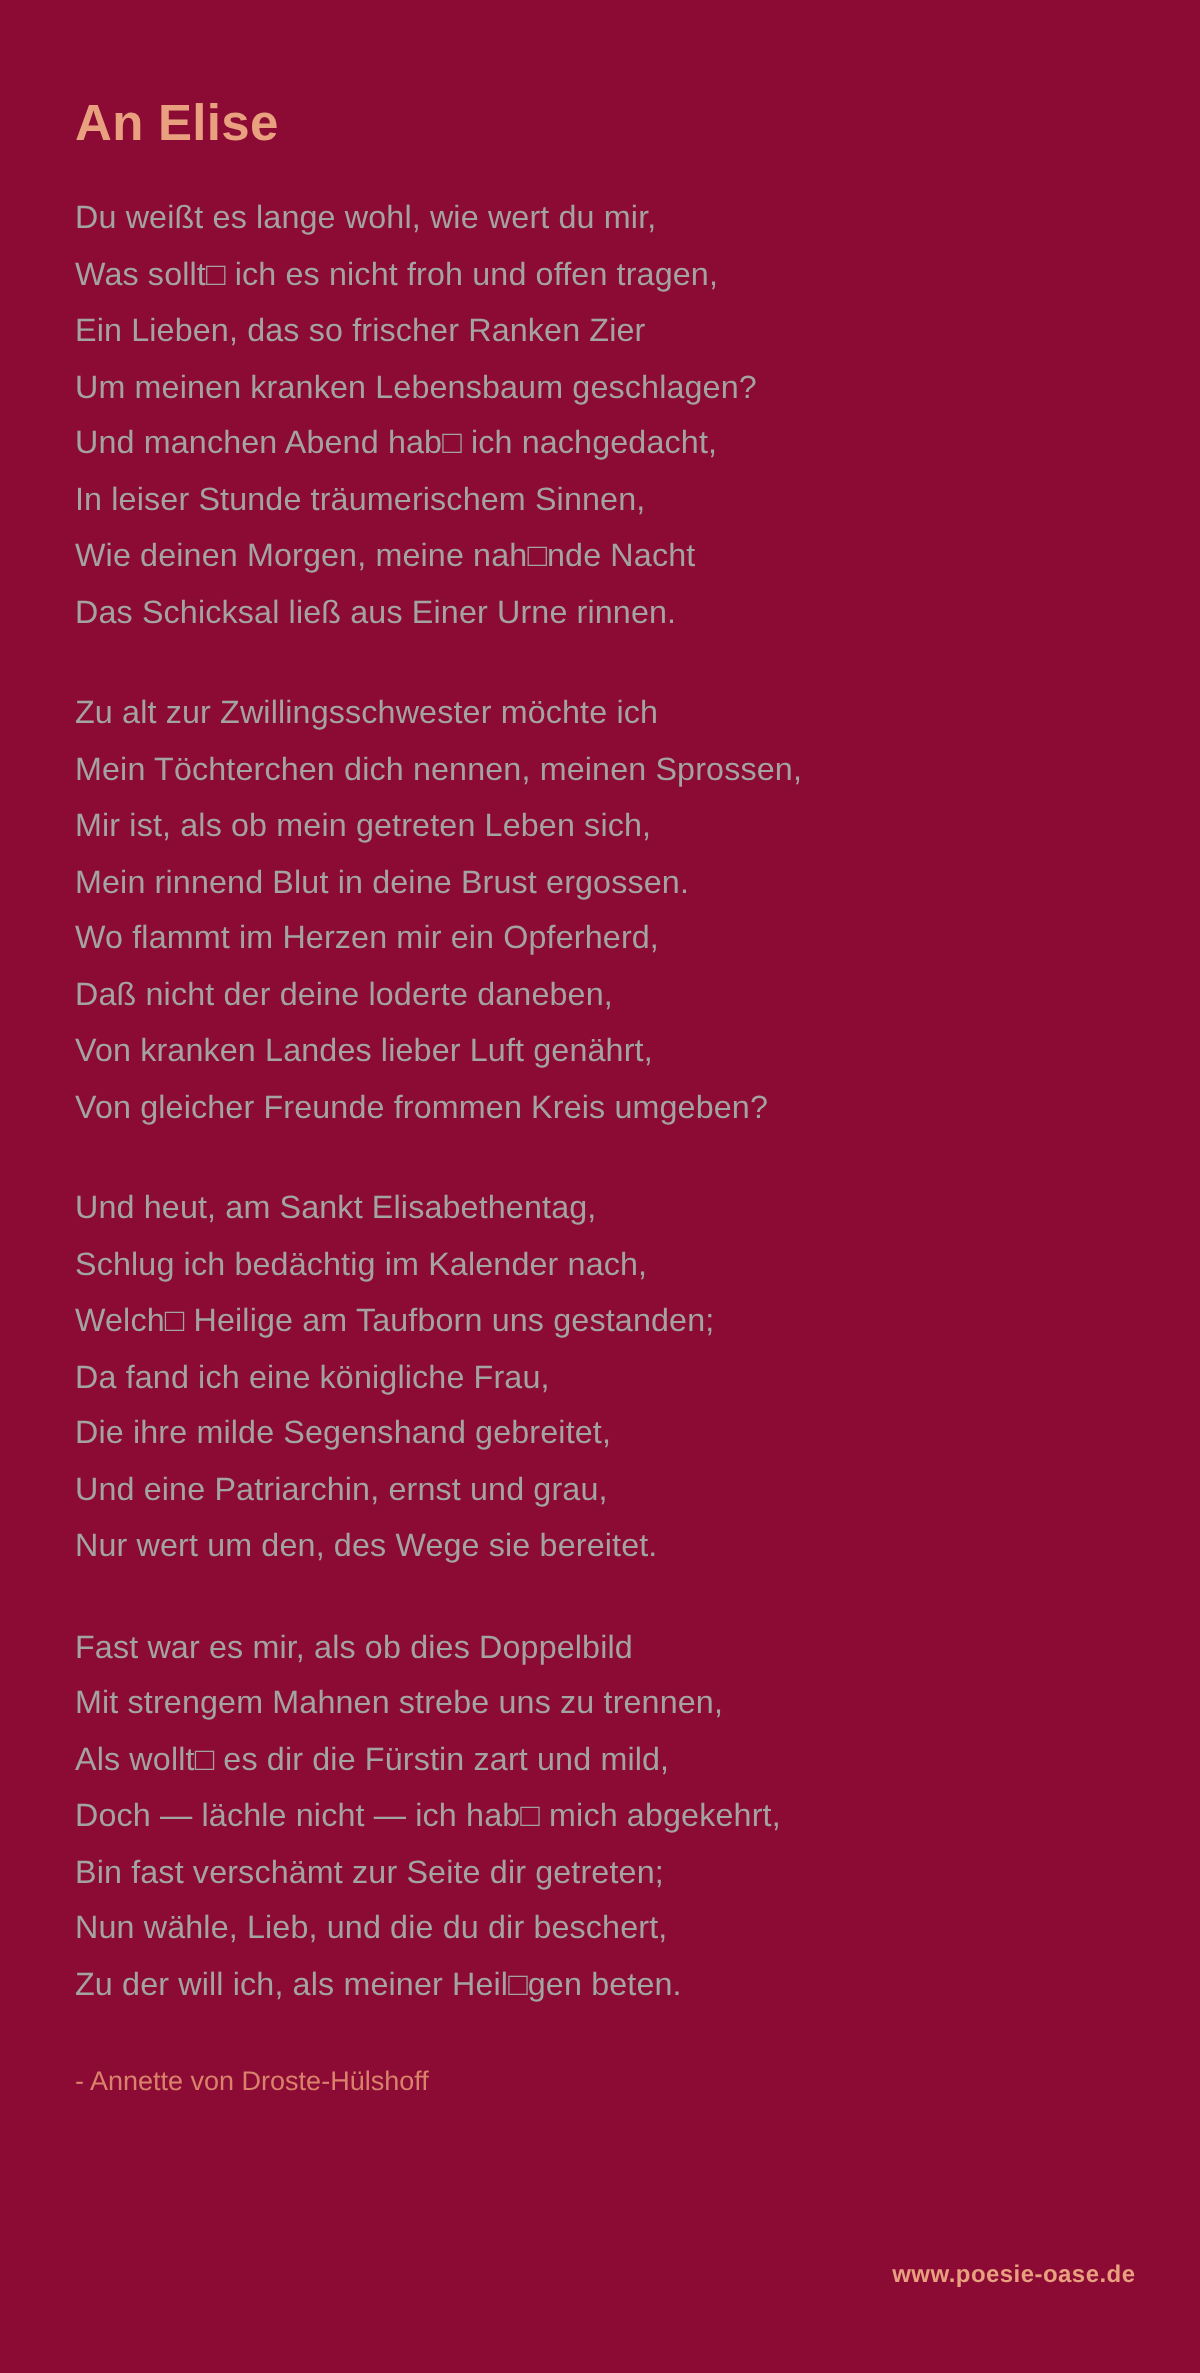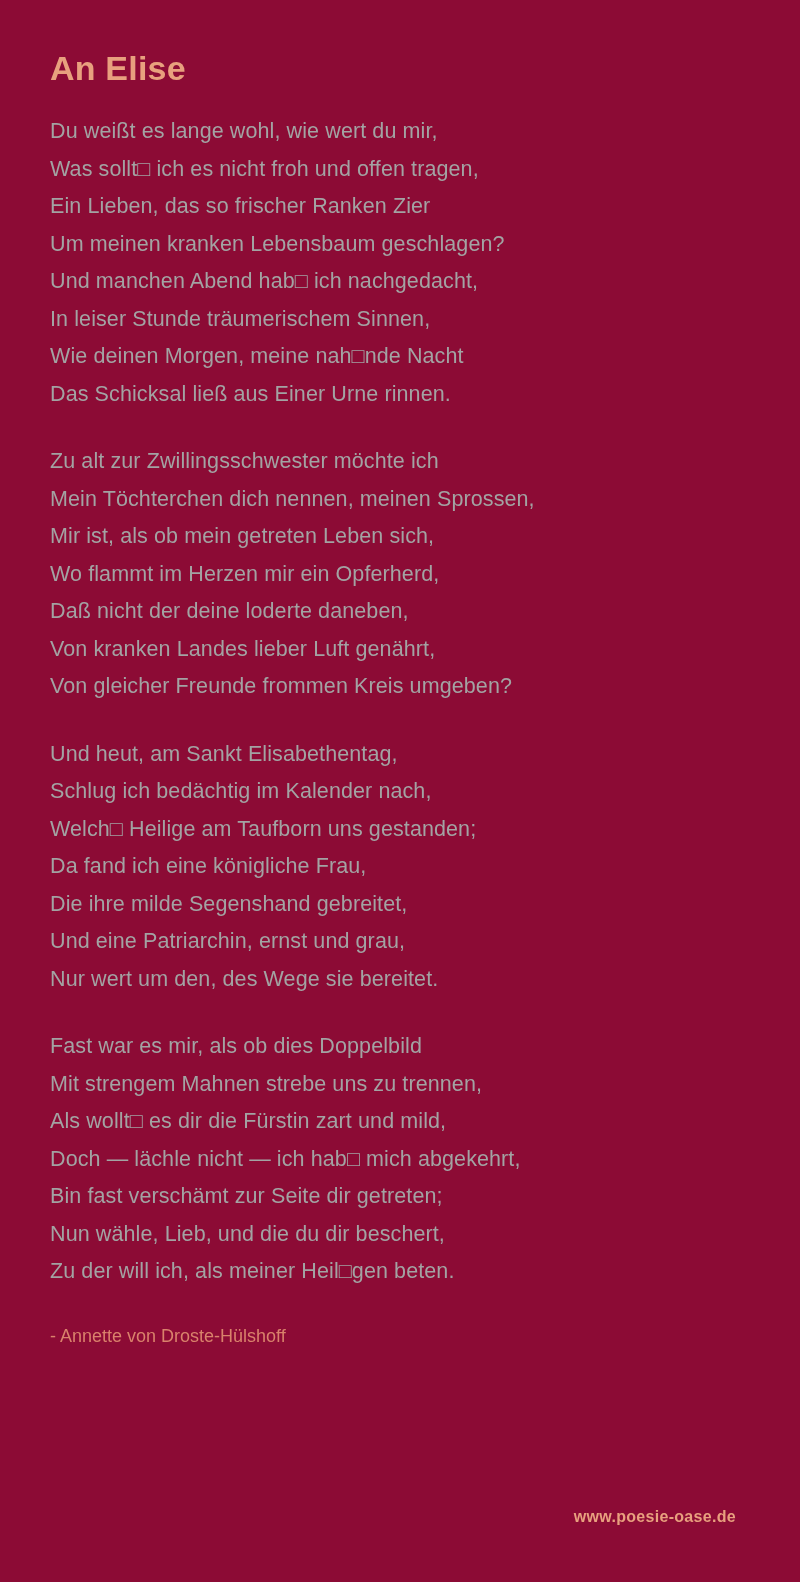--- a/index.html
+++ b/index.html
@@ -19,42 +19,42 @@
     height: 1582px;
     box-sizing: border-box;
     padding: 50px 50px 0 50px;
     background: #8c0b35;
   }
   .poem-title {
     color: #e8a07e;
     font-size: 34px;
     font-weight: bold;
     letter-spacing: 0.2px;
-    margin: 0 0 26px 0;
+    margin: 14px 0 26px 0;
     line-height: 1.1;
   }
   .stanza {
     margin-bottom: 30px;
   }
   .poem-line {
     color: #a3a3a3;
     font-size: 21.5px;
     line-height: 37.5px;
     white-space: pre-wrap;
     letter-spacing: 0.1px;
   }
   .author {
     color: #d9826b;
     font-size: 18px;
     line-height: 30px;
     margin-top: 6px;
   }
   .site {
     position: absolute;
-    right: 64px;
+    right: 43px;
     bottom: 56px;
     color: #e8a07e;
     font-size: 16px;
     font-weight: bold;
     letter-spacing: 0.3px;
   }
 </style>
 </head>
 <body>
 
@@ -72,20 +72,21 @@
       <div class="poem-line">Und manchen Abend hab□ ich nachgedacht,</div>
       <div class="poem-line">In leiser Stunde träumerischem Sinnen,</div>
       <div class="poem-line">Wie deinen Morgen, meine nah□nde Nacht</div>
       <div class="poem-line">Das Schicksal ließ aus Einer Urne rinnen.</div>
     </div>
 
     <div class="stanza">
       <div class="poem-line">Zu alt zur Zwillingsschwester möchte ich</div>
       <div class="poem-line">Mein Töchterchen dich nennen, meinen Sprossen,</div>
       <div class="poem-line">Mir ist, als ob mein getreten Leben sich,</div>
+      <div class="poem-line">Mein rinnend Blut in deine Brust ergossen.</div>
       <div class="poem-line">Wo flammt im Herzen mir ein Opferherd,</div>
       <div class="poem-line">Daß nicht der deine loderte daneben,</div>
       <div class="poem-line">Von kranken Landes lieber Luft genährt,</div>
       <div class="poem-line">Von gleicher Freunde frommen Kreis umgeben?</div>
     </div>
 
     <div class="stanza">
       <div class="poem-line">Und heut, am Sankt Elisabethentag,</div>
       <div class="poem-line">Schlug ich bedächtig im Kalender nach,</div>
       <div class="poem-line">Welch□ Heilige am Taufborn uns gestanden;</div>

